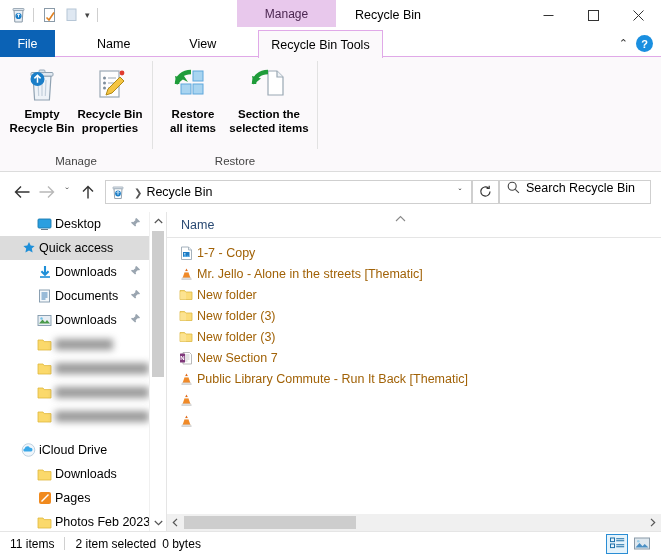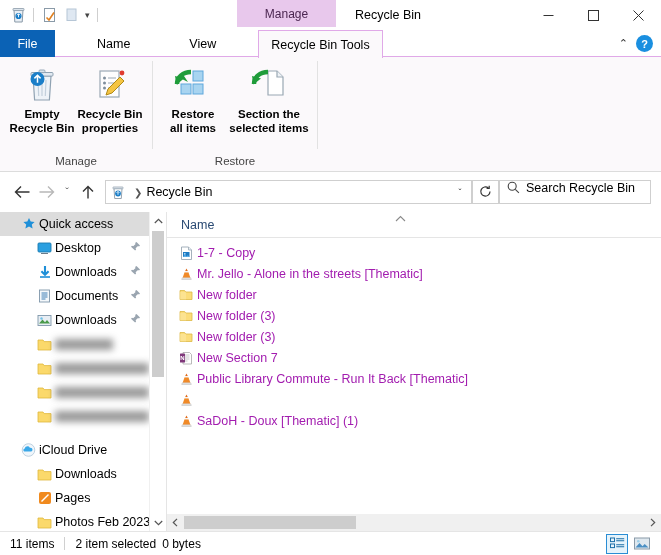--- a/index.html
+++ b/index.html
@@ -108,21 +108,21 @@
 
   
   .filepane { flex: 1; display: flex; flex-direction: column; min-width: 0; position: relative; background: #fff; }
   .colhead { height: 26px; border-bottom: 1px solid #e5e5e5; display: flex; align-items: center; position: relative; flex: none; background: #fff; }
   .colhead-name { padding-left: 14px; font-size: 12.5px; color: #2a4a73; }
   .sortcaret { position: absolute; left: 228px; top: 1px; font-size: 10px; color: #7a7a7a; }
   .filelist { flex: 1; overflow: hidden; padding-top: 4px; position: relative; }
   .frow { height: 21px; display: flex; align-items: center; padding-left: 8px; }
   .frow.sel { background: #cce8ff; }
   .f-ico { width: 22px; display: flex; align-items: center; justify-content: center; flex: none; }
-  .f-lbl { font-size: 12.5px; color: #a21caf; white-space: nowrap; }
+  .f-lbl { font-size: 12.5px; color: #a16207; white-space: nowrap; }
 
   
   .hscroll { height: 17px; display: flex; align-items: stretch; background: #f0f0f0; flex: none; }
   .hs-btn { width: 17px; display: flex; align-items: center; justify-content: center; background: #f0f0f0; }
   .hs-track { flex: 1; position: relative; background: #f0f0f0; }
   .hs-thumb { position: absolute; left: 0; top: 2px; bottom: 2px; width: 172px; background: #cdcdcd; }
 
   
   .statusbar {
     height: 24px; border-top: 1px solid #e5e5e5; display: flex; align-items: center;
@@ -331,42 +331,42 @@
       </div>
       <span class="search-ph">Search Recycle Bin</span>
     </div>
   </div>
 
   <div class="main">
 
     <div class="sidebar">
       <div class="sb-scroll">
 
-        <div class="sb-item sel sb-indent1">
-          <span class="sb-ico">
-            <svg width="14" height="14" viewBox="0 0 14 14">
-                <path d="M7 1l1.7 3.6L12.6 5 9.8 7.6l.8 3.9L7 9.6 3.4 11.5l.8-3.9L1.4 5l3.9-.4z" fill="#1e8fd8"></path>
-              </svg>
-          </span>
-          <span class="sb-lbl">Quick access</span>
-        </div>
-
         <div class="sb-item sb-indent2">
           <span class="sb-ico">
             <svg width="15" height="14" viewBox="0 0 15 14">
                 <rect x="1" y="2" width="13" height="9" rx="1" fill="#2a9fe0" stroke="#1b7ab0" stroke-width=".9"></rect>
                 <path d="M4 12.5h7" stroke="#6b7c8a" stroke-width="1"></path>
               </svg>
           </span>
           <span class="sb-lbl">Desktop</span>
           <span class="sb-pin">
             <svg width="11" height="11" viewBox="0 0 11 11">
                 <path d="M6.5 1l3.5 3.5-1 1-1-.6-2.4 2.4.5 1.2-1 1L1 5.8l1-1 1.2.5L5.6 2.9 5 1.9z" fill="#9aa5b0"></path>
               </svg>
           </span>
+        </div>
+
+        <div class="sb-item sel sb-indent1">
+          <span class="sb-ico">
+            <svg width="14" height="14" viewBox="0 0 14 14">
+                <path d="M7 1l1.7 3.6L12.6 5 9.8 7.6l.8 3.9L7 9.6 3.4 11.5l.8-3.9L1.4 5l3.9-.4z" fill="#1e8fd8"></path>
+              </svg>
+          </span>
+          <span class="sb-lbl">Quick access</span>
         </div>
 
         <div class="sb-item sb-indent2">
           <span class="sb-ico">
             <svg width="14" height="14" viewBox="0 0 14 14">
                 <path d="M7 1v7.5M3.4 6.2L7 9.8l3.6-3.6" stroke="#1e8fd8" stroke-width="2.1" fill="none"></path>
                 <path d="M2 12h10" stroke="#1e8fd8" stroke-width="1.6"></path>
               </svg>
           </span>
           <span class="sb-lbl">Downloads</span>
@@ -615,21 +615,20 @@
 
         <div class="frow">
           <span class="f-ico">
             <svg width="13" height="14" viewBox="0 0 13 14">
                 <path d="M6.5 1.5l1.3 2.6H5.2z" fill="#e06a1a"></path>
                 <path d="M4.6 5.2h3.8l2 5.5H2.6z" fill="#f08a28"></path>
                 <path d="M2.2 10.9h8.6l.5 1.6H1.7z" fill="#e8e8e8" stroke="#b8b8b8" stroke-width=".5"></path>
                 <path d="M5.2 4.1h2.6l.4 1.1H4.8z" fill="#f5f5f5"></path>
               </svg>
           </span>
-          <span class="f-lbl">SaDoH - Doux [Thematic] (1)</span>
         </div>
 
       </div>
 
       <div class="hscroll">
         <div class="hs-btn">
           <svg width="7" height="9" viewBox="0 0 7 9">
               <path d="M5 0.8L1.3 4.5 5 8.2" stroke="#555" stroke-width="1.2" fill="none"></path>
             </svg>
         </div>

